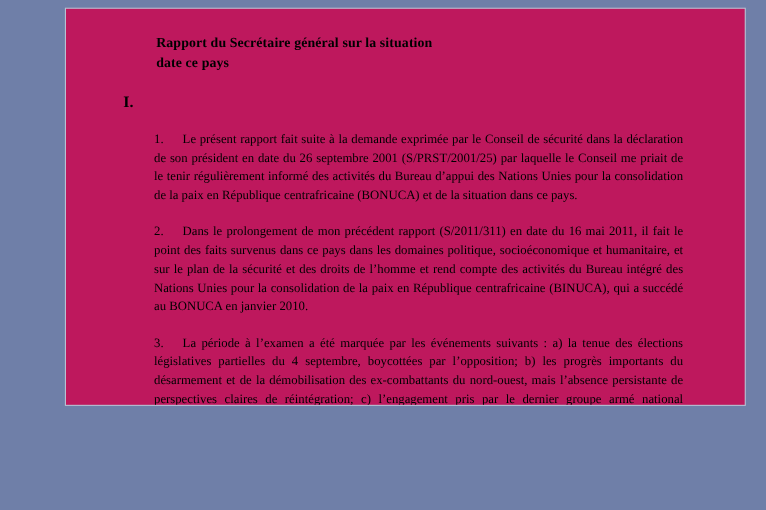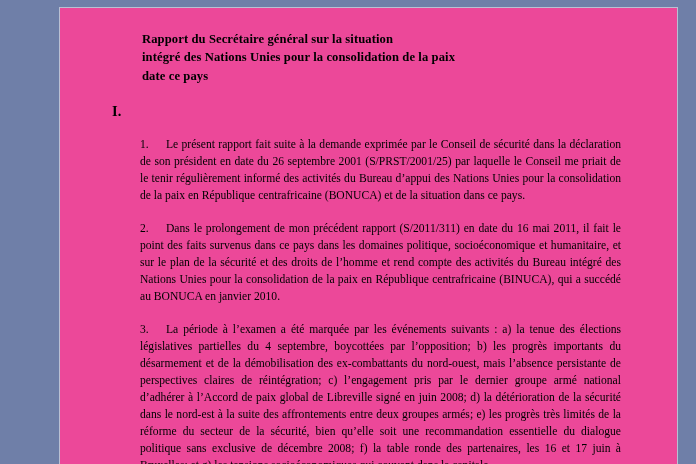--- a/index.html
+++ b/index.html
@@ -11,22 +11,22 @@
     height: 464px;
     background: #6f7fa8;
     font-family: "Liberation Serif", serif;
     overflow: hidden;
   }
   .page {
     position: absolute;
     left: 60px;
     top: 8px;
     width: 617px;
-    height: 456px;
-    background: #ec4899;
+    height: 360px;
+    background: #be185d;
     box-shadow: 0 0 0 1px #b9c0d2;
     overflow: hidden;
   }
   .page-inner {
     padding: 22px 56px 0 80px;
   }
   .doc-title {
     font-weight: bold;
     font-size: 12.6px;
     line-height: 1.45;
@@ -77,21 +77,20 @@
   }
 </style>
 </head>
 <body>
 
 <div class="page">
   <div class="page-inner">
 
     <div class="doc-title">
       <span>Rapport du Secrétaire général sur la situation</span>
-      <span>intégré des Nations Unies pour la consolidation de la paix</span>
       <span>date ce pays</span>
     </div>
 
     <div class="section-heading">
       <span class="section-num">I.</span>
     </div>
 
     <div class="paras">
 
       <p class="para">

